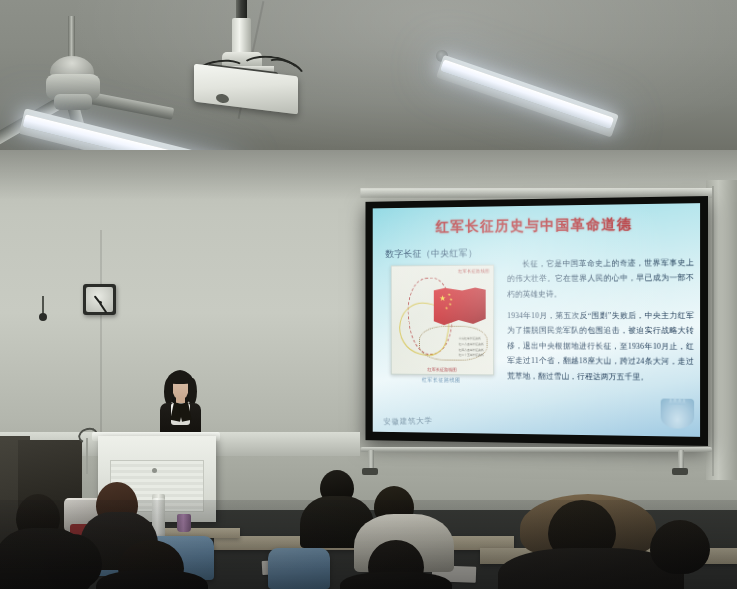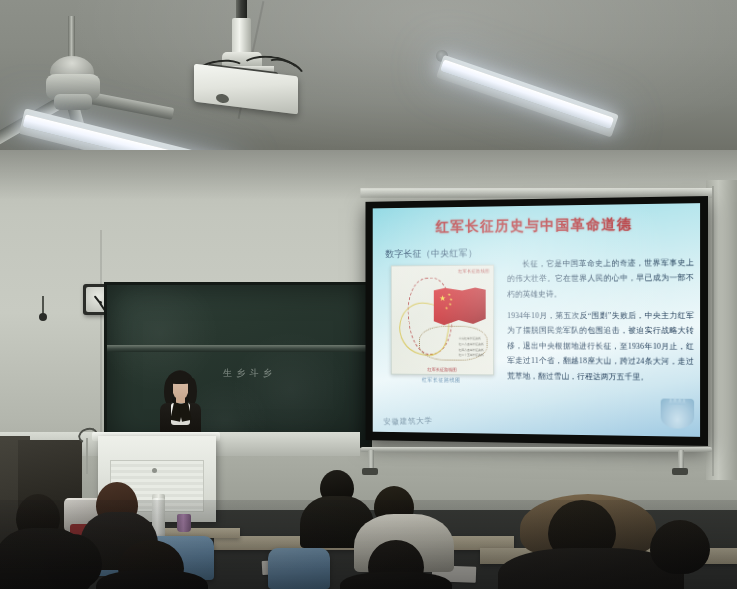--- a/index.html
+++ b/index.html
@@ -527,25 +527,20 @@
   <div class="clock-wire"></div>
   <div class="clock-knob"></div>
   <div class="clock">
     <div class="clock-face">
       <div class="clock-hand ch-hour"></div>
       <div class="clock-hand ch-min"></div>
       <div class="clock-pin"></div>
     </div>
   </div>
 
-  <div class="blackboard">
-    <div class="bb-noise"></div>
-    <div class="bb-rail"></div>
-    <div class="bb-chalk" style="left:116px;top:82px;">生 乡 斗 乡</div>
-  </div>
 
   <div class="screen-housing"></div>
   <div class="screen-frame">
     <div class="screen">
 
       <div class="slide-title">红军长征历史与中国革命道德</div>
       <div class="slide-sub">数字长征（中央红军）</div>
 
       <div class="map-card">
         <div class="map-bg"></div>

